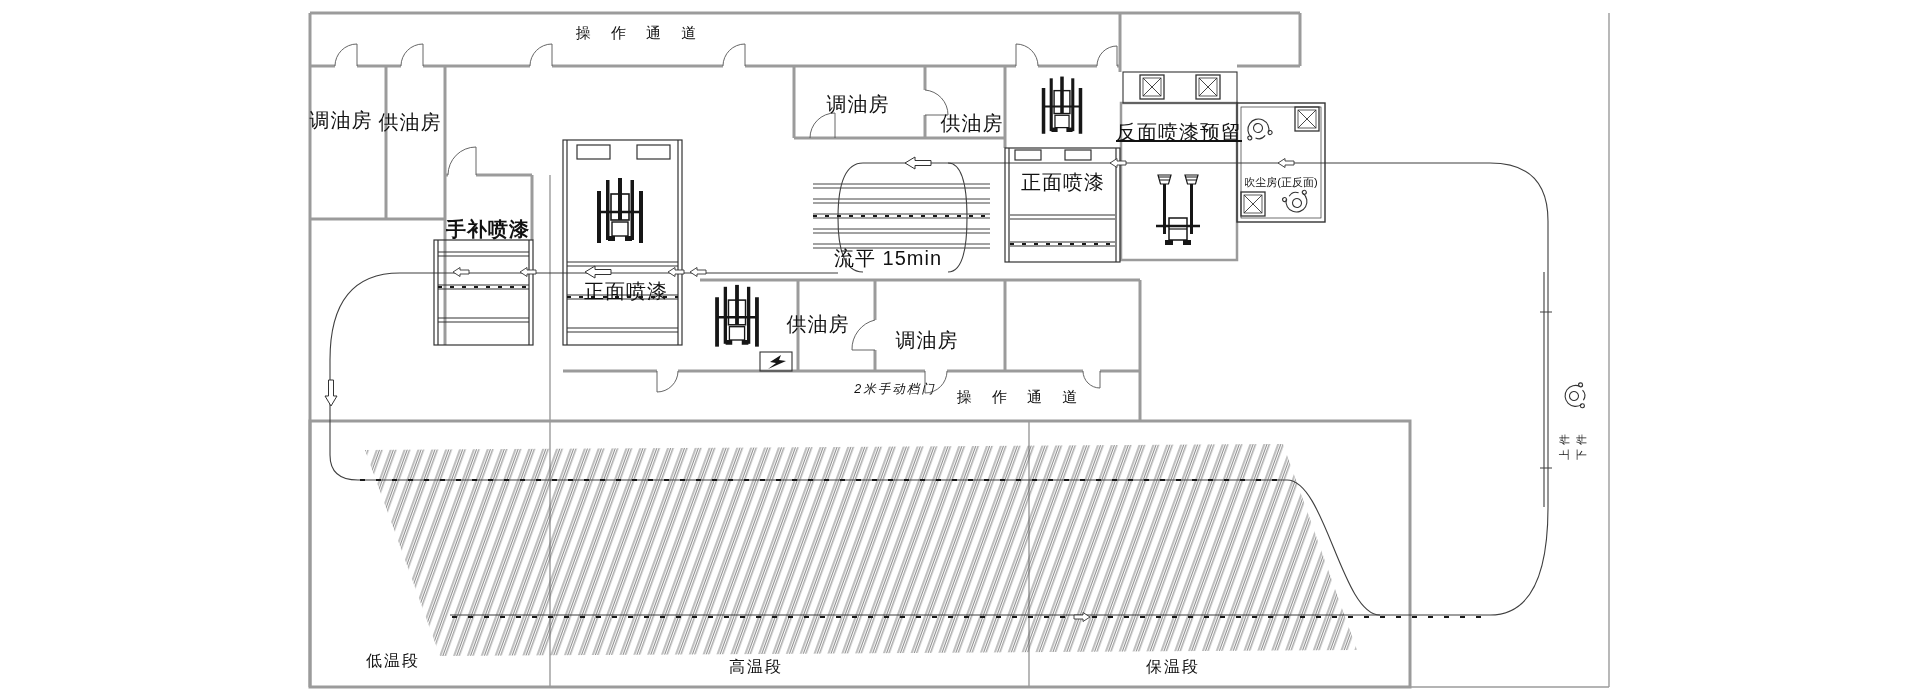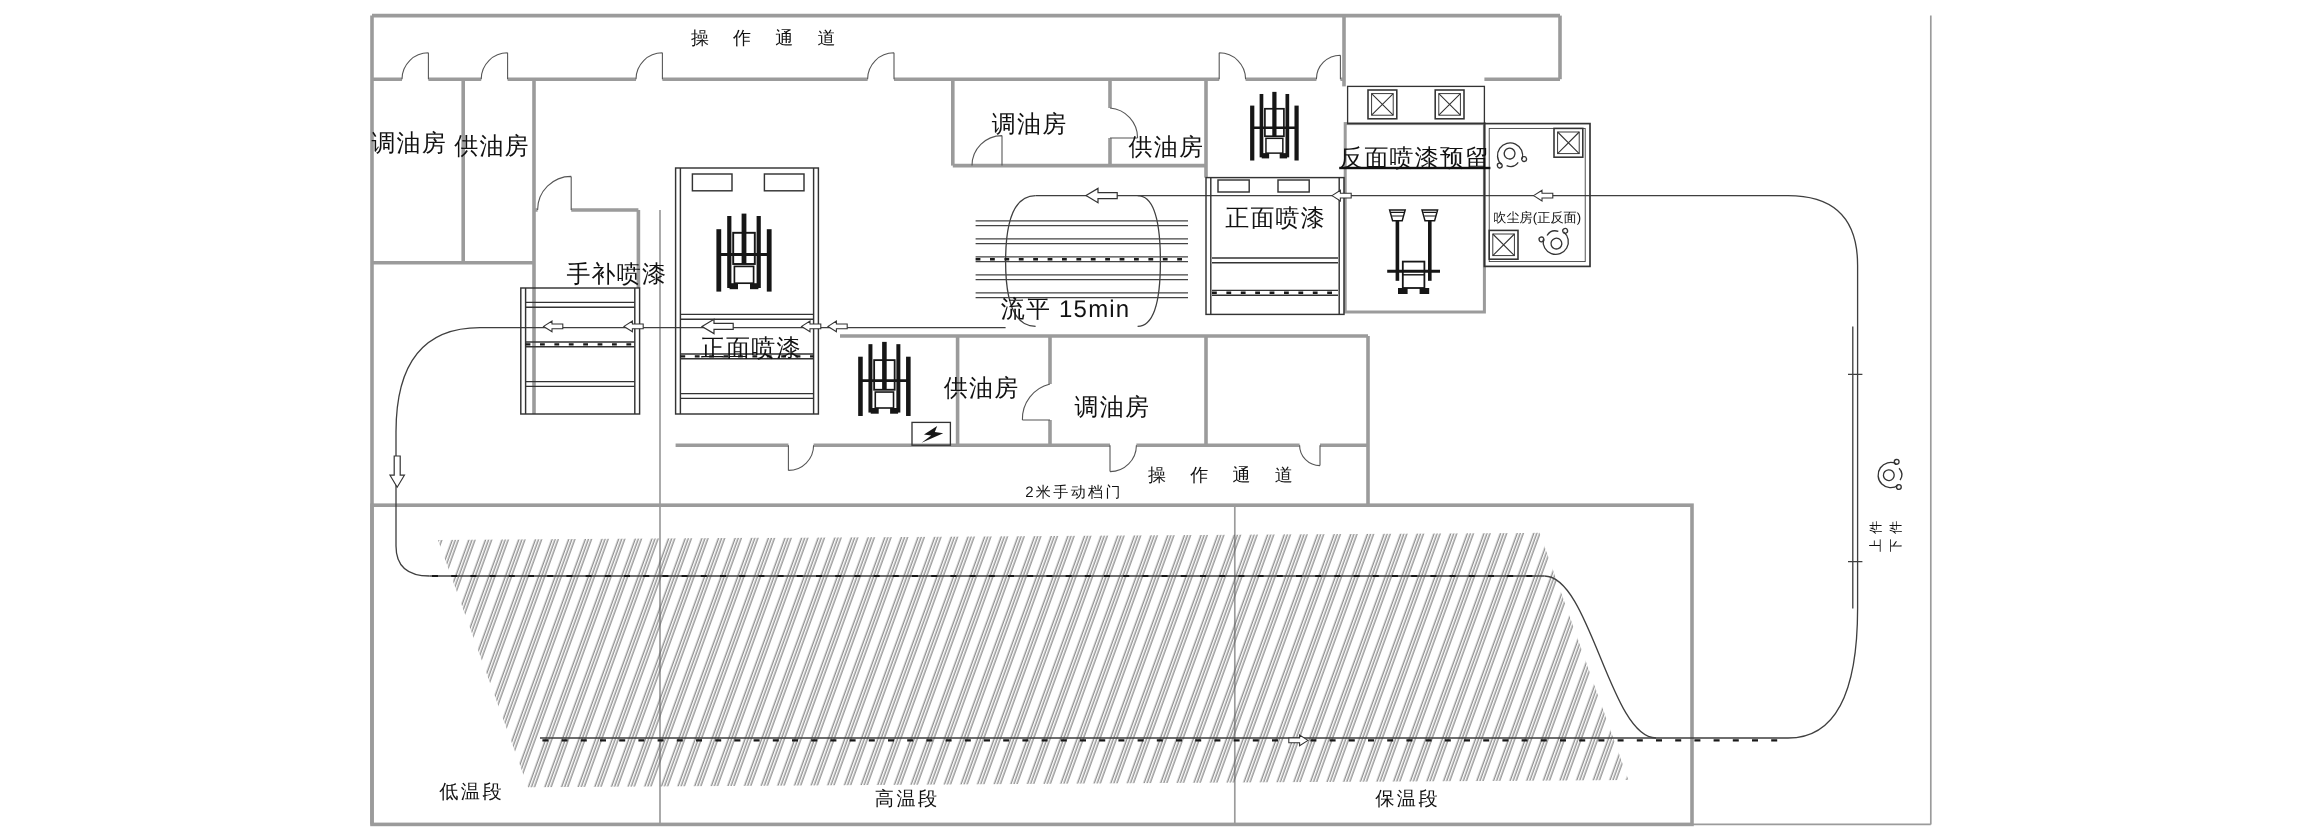--- a/index.html
+++ b/index.html
@@ -222,31 +222,31 @@
       <use href="#arrS" transform="translate(520,272)"></use>
       <use href="#arrS" transform="translate(668,272)"></use>
       <use href="#arrS" transform="translate(690,272)"></use>
       <use href="#arrS" transform="translate(1090,617) rotate(180)"></use>
     </g>
   </svg>
 
   <div class="lbl sp" style="left:640px;top:33px;">操 作 通 道</div>
   <div class="lbl" style="left:341px;top:120px;">调油房</div>
   <div class="lbl" style="left:410px;top:122px;">供油房</div>
-  <div class="lbl" style="left:514px;top:229px;">手补喷漆</div>
+  <div class="lbl" style="left:488px;top:229px;font-weight:bold;">手补喷漆</div>
   <div class="lbl" style="left:626px;top:291px;">正面喷漆</div>
   <div class="lbl" style="left:858px;top:104px;">调油房</div>
   <div class="lbl" style="left:972px;top:123px;">供油房</div>
   <div class="lbl" style="left:888px;top:258px;">流平 15min</div>
   <div class="lbl" style="left:1063px;top:182px;">正面喷漆</div>
   <div class="lbl" style="left:1179px;top:132px;text-decoration:underline;">反面喷漆预留</div>
   <div class="lbl small" style="left:1281px;top:182px;">吹尘房(正反面)</div>
   <div class="lbl" style="left:818px;top:324px;">供油房</div>
   <div class="lbl" style="left:927px;top:340px;">调油房</div>
-  <div class="lbl mid" style="left:895px;top:411px;">2米手动档门</div>
+  <div class="lbl mid" style="left:895px;top:390px;font-style:italic;">2米手动档门</div>
   <div class="lbl sp" style="left:1021px;top:397px;">操 作 通 道</div>
   <div class="lbl big" style="left:393px;top:661px;">低温段</div>
   <div class="lbl big" style="left:756px;top:667px;">高温段</div>
   <div class="lbl big" style="left:1173px;top:667px;">保温段</div>
 
   <div class="lbl rot" style="left:1572px;top:445px;">
     <div>上件</div>
     <div>下件</div>
   </div>
 

